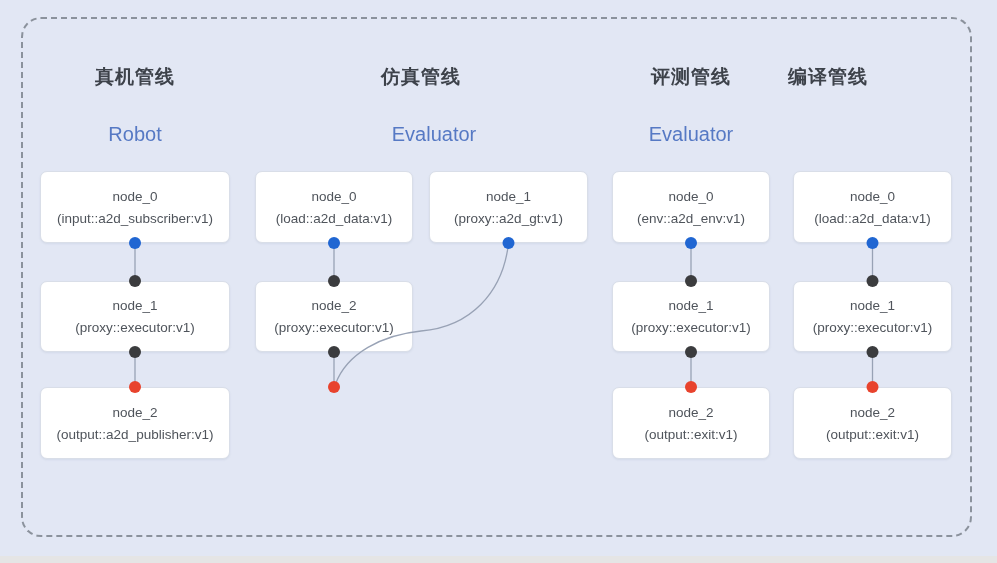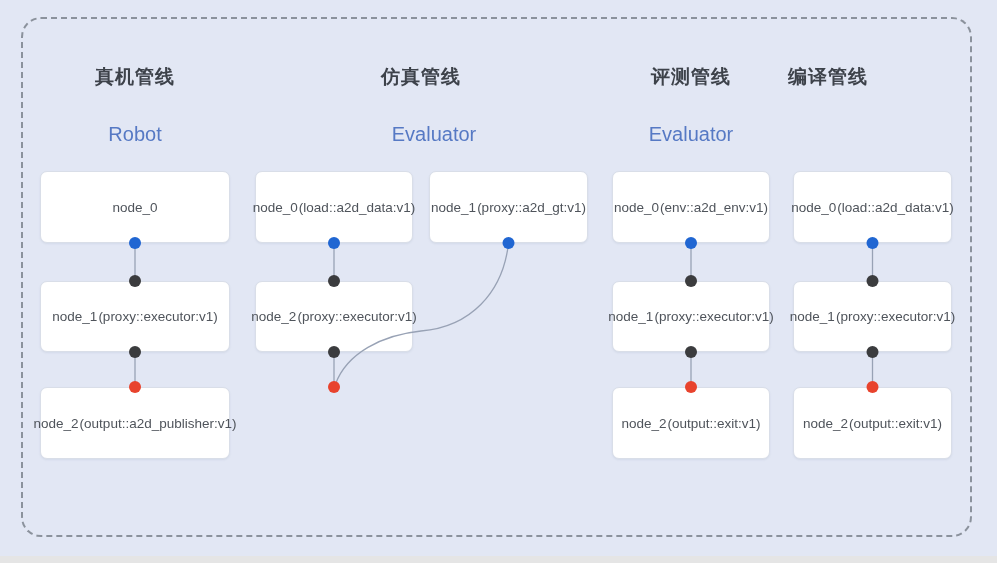--- a/index.html
+++ b/index.html
@@ -36,21 +36,21 @@
     text-align:center;
     font-size:20px;font-weight:400;
     color:var(--title-en,#5679c4);
   }
   .node-card{
     position:absolute;
     background:var(--card-bg,#ffffff);
     border:1px solid var(--card-border,#d9dee8);
     border-radius:7px;
     box-shadow:0 1px 2px rgba(110,125,160,0.12);
-    display:flex;flex-direction:row;
+    display:flex;flex-direction:column;
     align-items:center;justify-content:center;
     gap:1px;
     box-sizing:border-box;
   }
   .node-card .node-name{
     font-size:13.5px;color:var(--node-text,#4f545b);
     line-height:21px;white-space:nowrap;
   }
   .node-card .node-type{
     font-size:13.5px;color:var(--node-text,#4f545b);
@@ -77,20 +77,21 @@
   <div class="pipe-title-zh" style="left:25px">真机管线</div>
   <div class="pipe-title-en" style="left:25px">Robot</div>
   <div class="pipe-title-zh" style="left:311px">仿真管线</div>
   <div class="pipe-title-en" style="left:324px">Evaluator</div>
   <div class="pipe-title-zh" style="left:581px">评测管线</div>
   <div class="pipe-title-en" style="left:581px">Evaluator</div>
   <div class="pipe-title-zh" style="left:718px">编译管线</div>
 
   <div class="node-card" style="left:40px;top:171px;width:190px;height:72px">
     <span class="node-name">node_0</span>
+    <span class="node-type">(input::a2d_subscriber:v1)</span>
   </div>
   <div class="node-card" style="left:40px;top:281px;width:190px;height:71px">
     <span class="node-name">node_1</span>
     <span class="node-type">(proxy::executor:v1)</span>
   </div>
   <div class="node-card" style="left:40px;top:387px;width:190px;height:72px">
     <span class="node-name">node_2</span>
     <span class="node-type">(output::a2d_publisher:v1)</span>
   </div>
 

